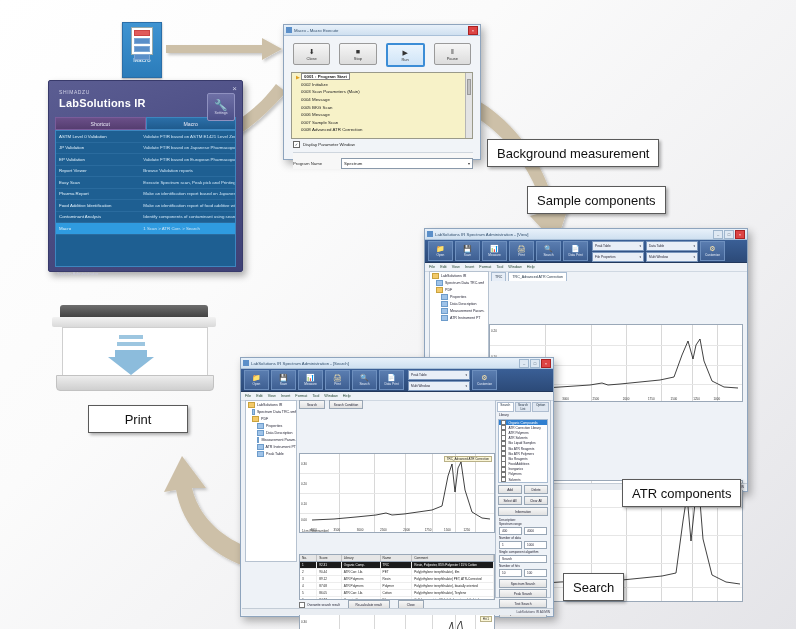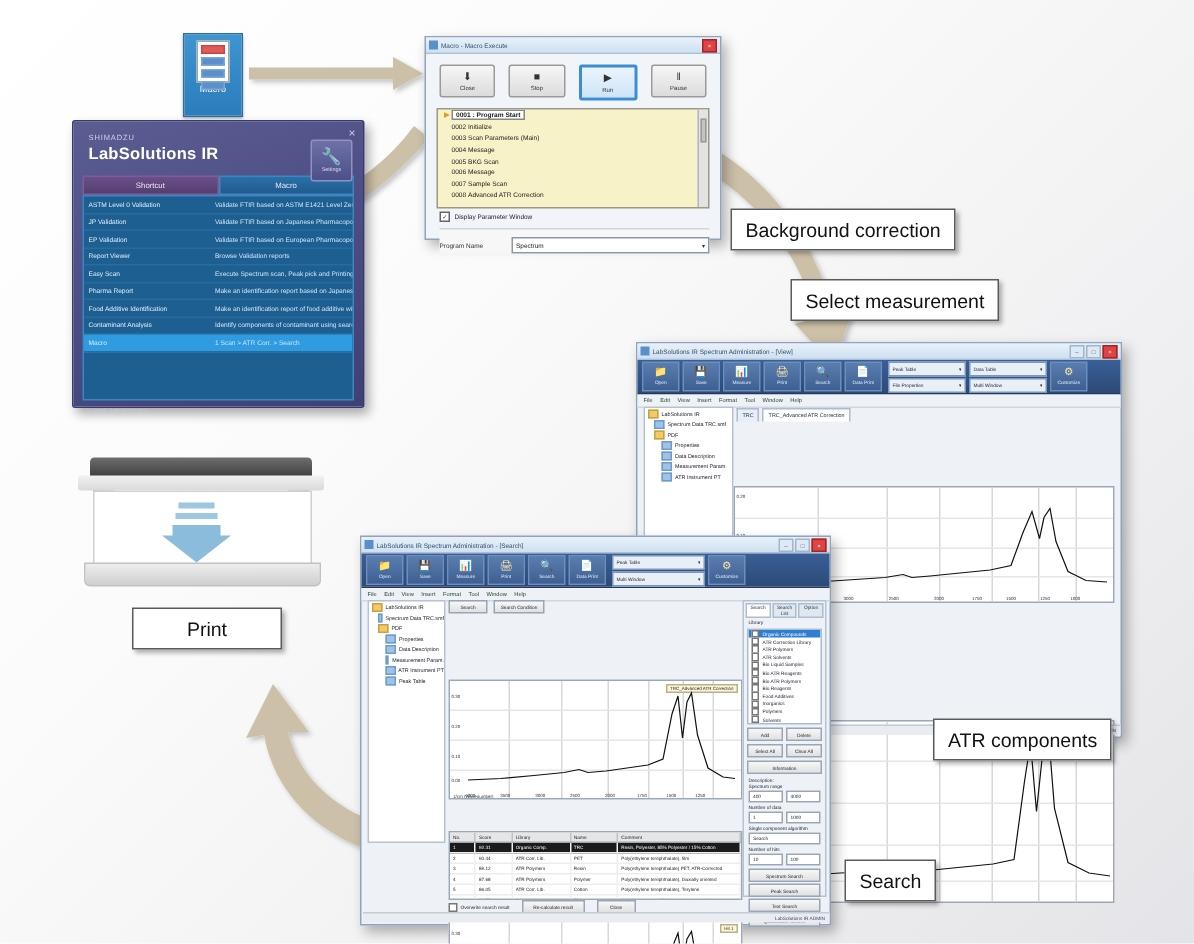--- a/index.html
+++ b/index.html
@@ -806,17 +806,17 @@
   <div class="sideR"></div>
   <div class="body"></div>
   <div class="tray"></div>
   <svg width="50" height="44" viewBox="0 0 50 44">
     <rect x="13" y="2" width="24" height="4" fill="#9dc6e0"></rect>
     <rect x="11" y="9" width="28" height="4" fill="#9dc6e0"></rect>
     <path d="M9,17 L41,17 L41,24 L48,24 L25,42 L2,24 L9,24 Z" fill="#8cbcdc"></path>
   </svg>
 </div>
 
-<div class="abs callout" style="left:487px;top:139px;height:26px;">Background correction</div>
-<div class="abs callout" style="left:527px;top:186px;height:26px;">Select measurement</div>
+<div class="abs callout" style="left:487px;top:139px;height:26px;">Background measurement</div>
+<div class="abs callout" style="left:527px;top:186px;height:26px;">Sample components</div>
 <div class="abs callout" style="left:622px;top:479px;height:26px;">ATR components</div>
 <div class="abs callout" style="left:563px;top:573px;height:26px;">Search</div>
 <div class="abs callout" style="left:88px;top:405px;height:26px;width:80px;">Print</div>
 
 </body></html>

